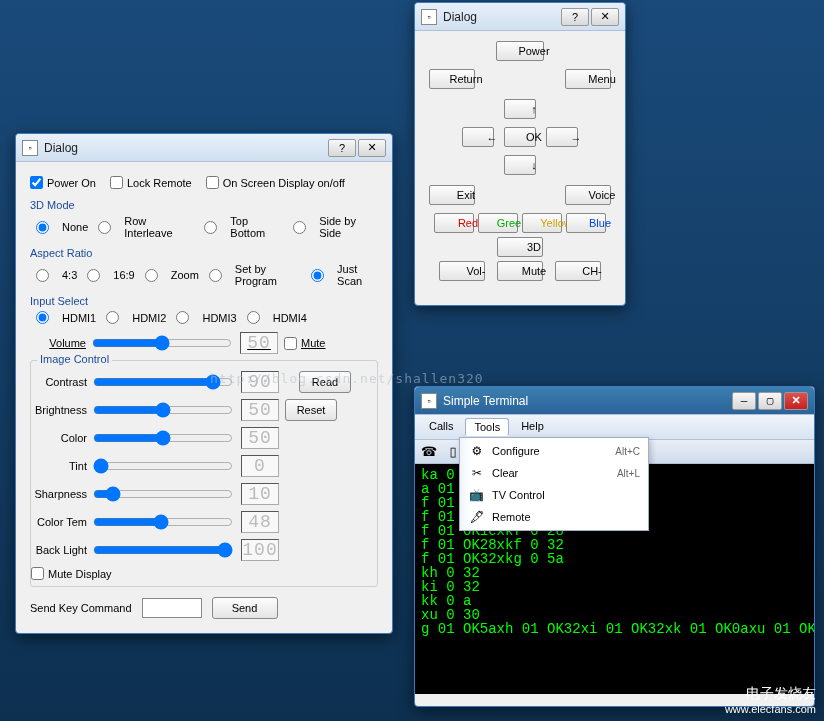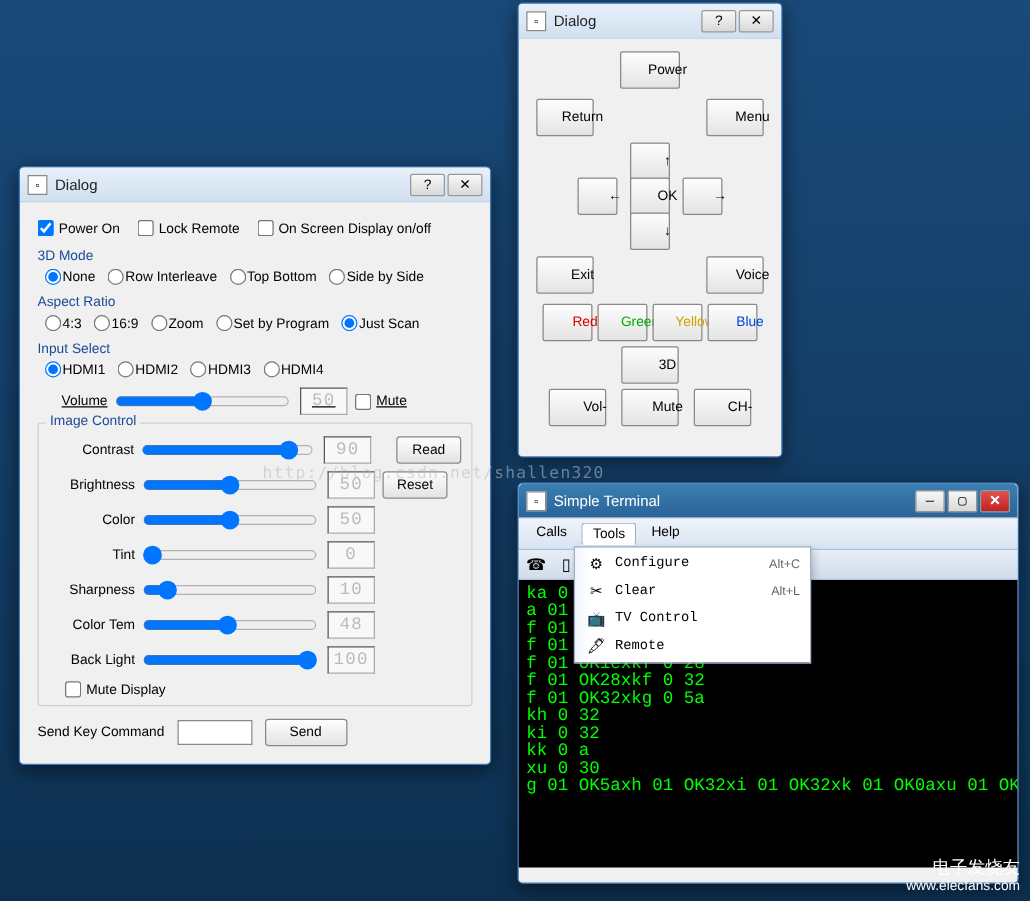--- a/index.html
+++ b/index.html
@@ -17,36 +17,36 @@
 
 
 #win1 { left: 15px; top: 133px; width: 378px; }
 .row { display: flex; align-items: center; margin-bottom: 6px; gap: 6px; }
 .row.top { gap: 14px; margin-bottom: 10px; }
 label.chk { display: flex; align-items: center; gap: 4px; cursor: pointer; }
 input[type=checkbox] { width: 13px; height: 13px; }
 input[type=radio] { width: 13px; height: 13px; }
 .section-label { color: #1a4a9a; font-size: 11px; margin-bottom: 4px; }
 .radio-row { display: flex; gap: 10px; margin-left: 6px; margin-bottom: 8px; }
-label.rdo { display: flex; align-items: center; gap: 1px; cursor: pointer; }
+label.rdo { display: flex; align-items: center; gap: 13px; cursor: pointer; }
 .slider-row { display: flex; align-items: center; margin-bottom: 6px; }
 .slider-row .lbl { width: 62px; text-align: right; padding-right: 6px; }
 .slider-row input[type=range] { width: 140px; }
-.digit-box { width: 38px; height: 22px; border: 1px inset #aaa; background: #f8f8f8; font-family: "Courier New", monospace; font-size: 14px; text-align: center; color: #bbb; margin-left: 8px; letter-spacing: 1px; display:flex; align-items:center; justify-content:center;}
+.digit-box { width: 38px; height: 22px; border: 1px inset #aaa; background: #f8f8f8; font-family: "Courier New", monospace; font-size: 18px; text-align: center; color: #bbb; margin-left: 8px; letter-spacing: 1px; display:flex; align-items:center; justify-content:center;}
 .btn { padding: 2px 8px; height: 22px; min-width: 52px; background: linear-gradient(to bottom, #fdfdfd, #e4e4e4); border: 1px solid #888; border-radius: 3px; cursor: pointer; }
-.group-box { border: 1px solid #cfcfcf; border-radius: 3px; padding: 10px 8px 6px 21px; position: relative; margin-bottom: 10px; }
+.group-box { border: 1px solid #cfcfcf; border-radius: 3px; padding: 10px 8px 6px 0; position: relative; margin-bottom: 10px; }
 .group-title { position: absolute; top: -8px; left: 6px; background: #f0f0f0; padding: 0 3px; color: #1a4a9a; }
 .send-row { display: flex; align-items: center; gap: 10px; margin-top: 8px; }
 .send-row input[type=text] { width: 60px; height: 20px; border: 1px solid #888; }
 
 
 #win2 { left: 414px; top: 2px; width: 212px; }
 .remote-body { padding: 10px 14px 16px 14px; }
 .remote-row { display: flex; justify-content: center; gap: 14px; margin-bottom: 8px; }
-.rbtn { width: 46px; height: 30px; background: linear-gradient(to bottom, #fdfdfd, #e4e4e4); border: 1px solid #888; border-radius: 2px; cursor: pointer; display: flex; align-items: center; justify-content: center; font-size: 11px; padding-left: 28px; }
+.rbtn { width: 46px; height: 20px; background: linear-gradient(to bottom, #fdfdfd, #e4e4e4); border: 1px solid #888; border-radius: 2px; cursor: pointer; display: flex; align-items: center; justify-content: center; font-size: 11px; padding-left: 28px; }
 .rbtn.power { width: 48px; }
 .rbtn.sm { width: 32px; }
 .rbtn.col-red { color: #d00; }
 .rbtn.col-green { color: #0a0; }
 .rbtn.col-yellow { color: #cca400; }
 .rbtn.col-blue { color: #04d; }
 .arrow-grid { display: grid; grid-template-columns: repeat(3, 36px); grid-template-rows: repeat(3, 24px); gap: 4px 6px; justify-content: center; margin: 4px auto 8px auto; }
 .arrow-grid .cell { display: flex; align-items: center; justify-content: center; }
 
 
@@ -54,21 +54,21 @@
 #win3 .titlebar { background: linear-gradient(to bottom, #3c7fb1, #2a6399); }
 #win3 .title-text { color: #fff; }
 #win3 .title-btn { width: 24px; }
 #win3 .title-btn.close { background: linear-gradient(to bottom, #e05050, #c42020); }
 .menubar { background: linear-gradient(to bottom, #f0f4fa, #d8e4f2); padding: 3px 6px; display: flex; gap: 4px; border-bottom: 1px solid #b0c0d8; position: relative; }
 .menubar .mitem { padding: 2px 8px; border-radius: 3px; cursor: pointer; }
 .menubar .mitem.open { background: #fff; border: 1px solid #a0b0c8; border-bottom: 1px solid #fff; position: relative; z-index: 5; }
 .dropdown { position: absolute; top: 22px; left: 44px; width: 190px; background: linear-gradient(to right, #f0f4fa 0%, #fff 6%, #fff 100%); border: 1px solid #a0b0c8; box-shadow: 2px 2px 6px rgba(0,0,0,0.2); z-index: 4; padding: 2px; }
 .dropdown .ditem { display: flex; align-items: center; padding: 3px 6px; cursor: pointer; }
 .dropdown .dicon { width: 18px; height: 16px; margin-right: 6px; display: flex; align-items: center; justify-content: center; font-size: 12px; }
-.dropdown .dlabel { flex: 1; font-family: Liberation Mono, monospace; }
+.dropdown .dlabel { flex: 1; }
 .dropdown .dshort { color: #666; font-size: 10px; }
 .toolbar { background: linear-gradient(to bottom, #e8eef6, #d0dcec); height: 24px; border-bottom: 1px solid #b0c0d8; display:flex; align-items:center; padding:0 4px; gap:4px;}
 .toolbar .ticon { width:20px; height:20px; display:flex; align-items:center; justify-content:center; font-size:13px;}
 .terminal { background: #000; color: #0f0; font-family: "Courier New", monospace; font-size: 14px; padding: 4px 6px; height: 230px; overflow: hidden; line-height: 14px; white-space: pre; }
 
 .watermark-url { position: absolute; left: 210px; top: 371px; color: rgba(180,190,200,0.55); font-size: 13px; font-family: monospace; letter-spacing: 1px; pointer-events: none; }
 .watermark-logo { position: absolute; right: 8px; bottom: 6px; color: #fff; font-size: 11px; display: flex; flex-direction: column; align-items: flex-end; pointer-events: none; }
 .watermark-logo .zh { font-size: 14px; }
 </style>
 </head>

